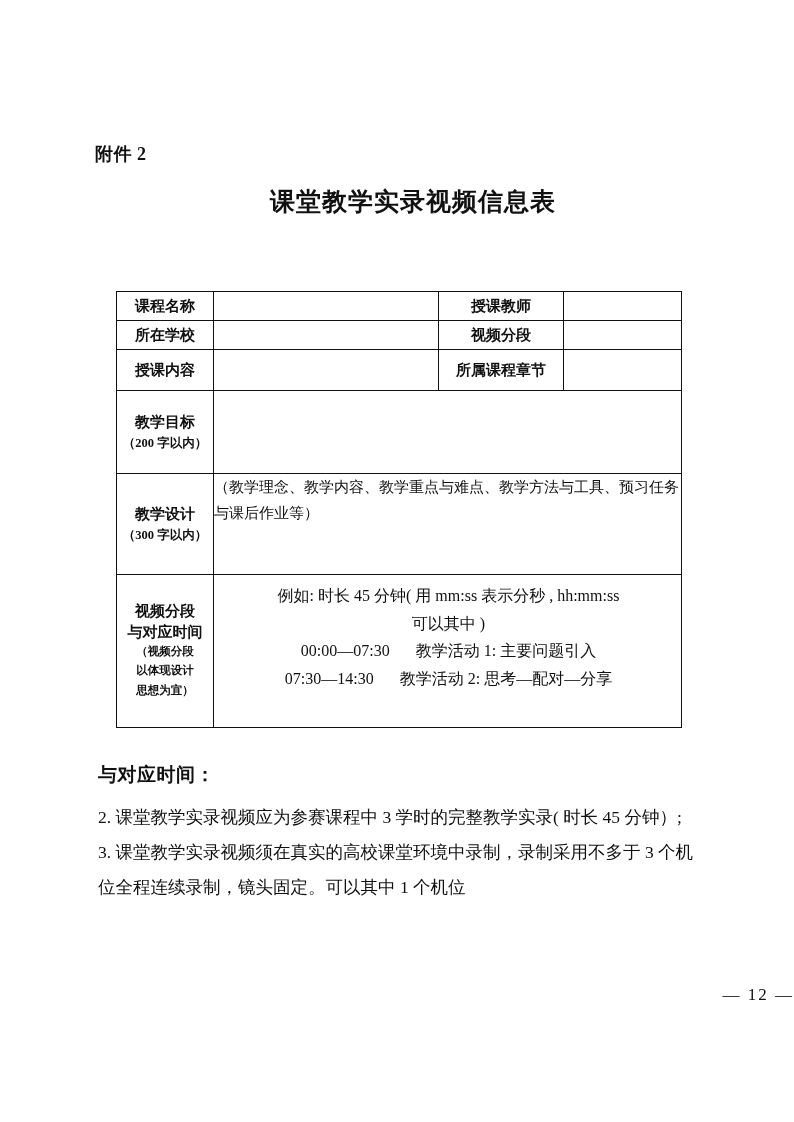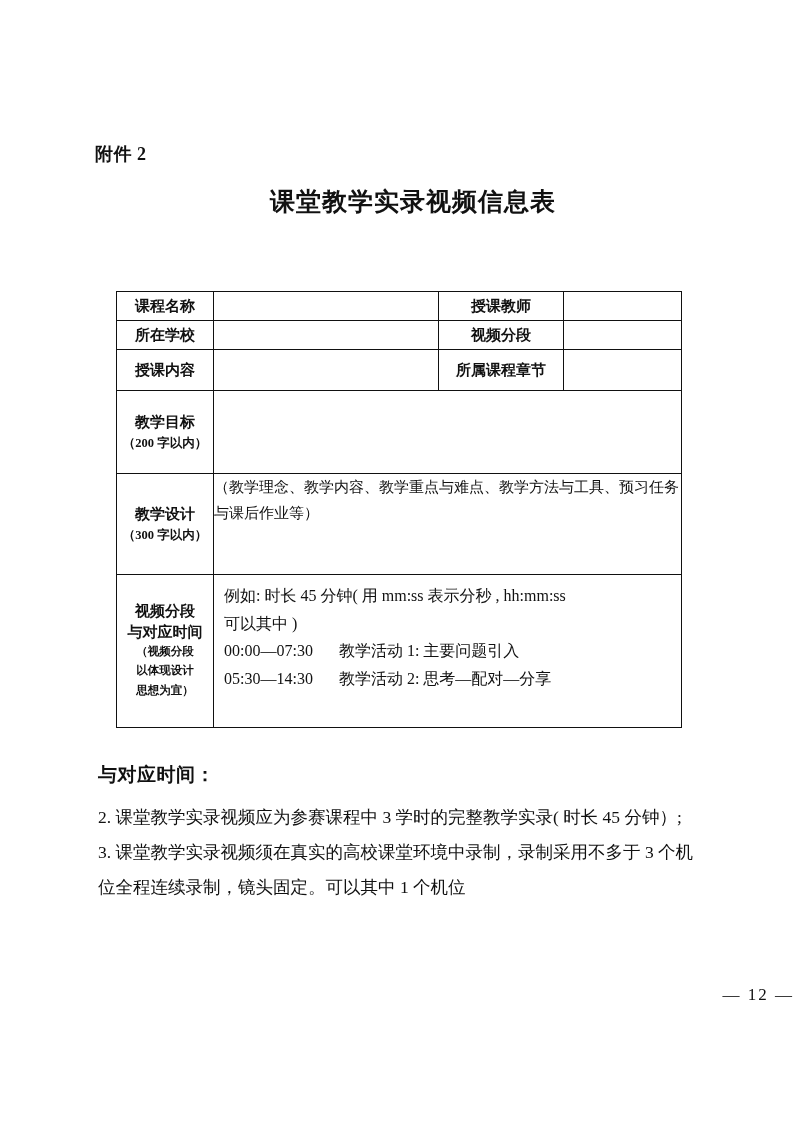--- a/index.html
+++ b/index.html
@@ -84,20 +84,21 @@
     padding: 8px 10px 10px 10px;
     text-align: left;
   }
   .seg-block {
     font-size: 16px;
     line-height: 1.72;
     padding: 7px 8px 9px 10px;
   }
   .seg-line {
     white-space: nowrap;
+    text-align: center;
   }
   .seg-line .gap {
     display: inline-block;
     width: 26px;
   }
   .notes-title {
     position: absolute;
     left: 98px;
     top: 762px;
     font-size: 19px;
@@ -188,21 +189,21 @@
           <span class="sub-sm">思想为宜）</span>
         </td>
         <td colspan="3" style="vertical-align:top">
           <div class="seg-block">
             <div class="seg-line">例如: 时长 45 分钟( 用 mm:ss 表示分秒 , hh:mm:ss</div>
             <div class="seg-line">可以其中 )</div>
             <div class="seg-line">
               <span>00:00—07:30</span><span class="gap"></span><span>教学活动 1:  主要问题引入</span>
             </div>
             <div class="seg-line">
-              <span>05:30—14:30</span><span class="gap"></span><span>教学活动 2:  思考—配对—分享</span>
+              <span>07:30—14:30</span><span class="gap"></span><span>教学活动 2:  思考—配对—分享</span>
             </div>
           </div>
         </td>
       </tr>
     </tbody>
   </table>
 
   <div class="notes-title">与对应时间：</div>
 
   <div class="notes">

